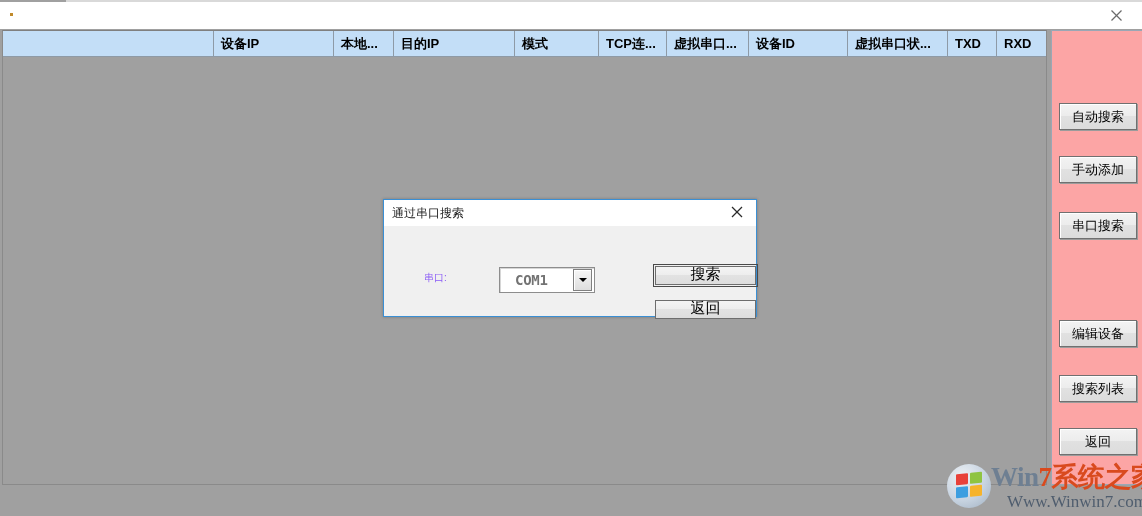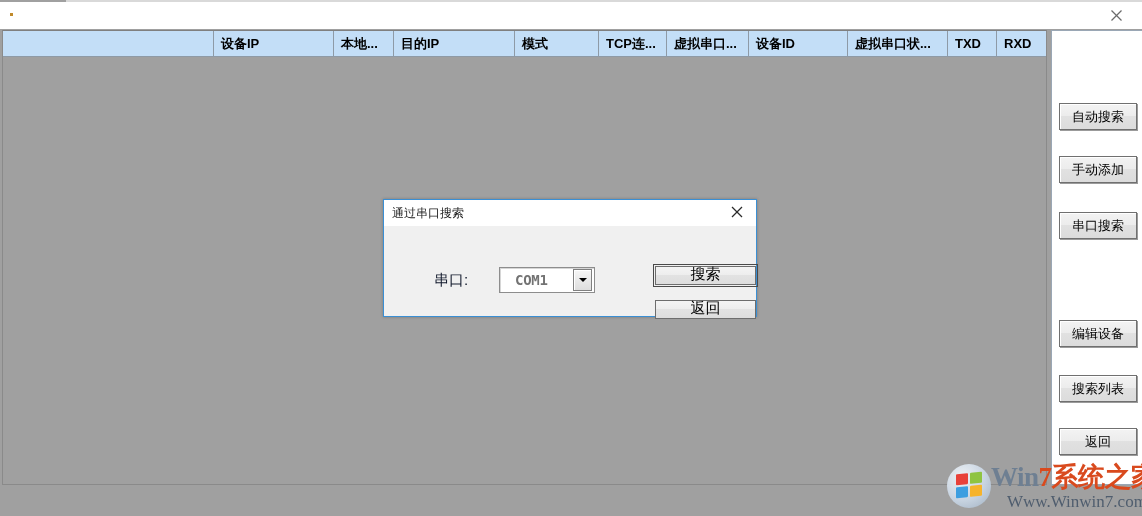--- a/index.html
+++ b/index.html
@@ -114,21 +114,21 @@
     height: 427px;
     background: #a0a0a0;
   }
 
   
   #side-panel {
     position: absolute;
     left: 1051px; top: 1px;
     width: 91px;
     height: 455px;
-    background: #ffffff;
+    background: #fca5a5;
     border: 1px solid #9aa7b5;
     border-right: none;
     box-sizing: border-box;
   }
   .side-button {
     position: absolute;
     left: 7px;
     width: 78px;
     height: 27px;
     background: linear-gradient(to bottom, #f3f3f3 0%, #ececec 48%, #e1e1e1 50%, #dcdcdc 100%);
@@ -180,23 +180,23 @@
     cursor: default;
     user-select: none;
   }
   #dialog-body {
     position: relative;
     height: 90px;
     background: #f0f0f0;
   }
   #serial-port-label {
     position: absolute;
-    left: 50px; top: 45px;
-    font-size: 15px;
-    color: #0f172a;
+    left: 40px; top: 45px;
+    font-size: 10px;
+    color: #8b5cf6;
     user-select: none;
   }
   #serial-port-select {
     position: absolute;
     left: 115px; top: 41px;
     width: 96px; height: 26px;
     background: #ffffff;
     border: 1px solid #8d8d8d;
     box-sizing: border-box;
     box-shadow: inset 1px 1px 0 #d6d6d6;

